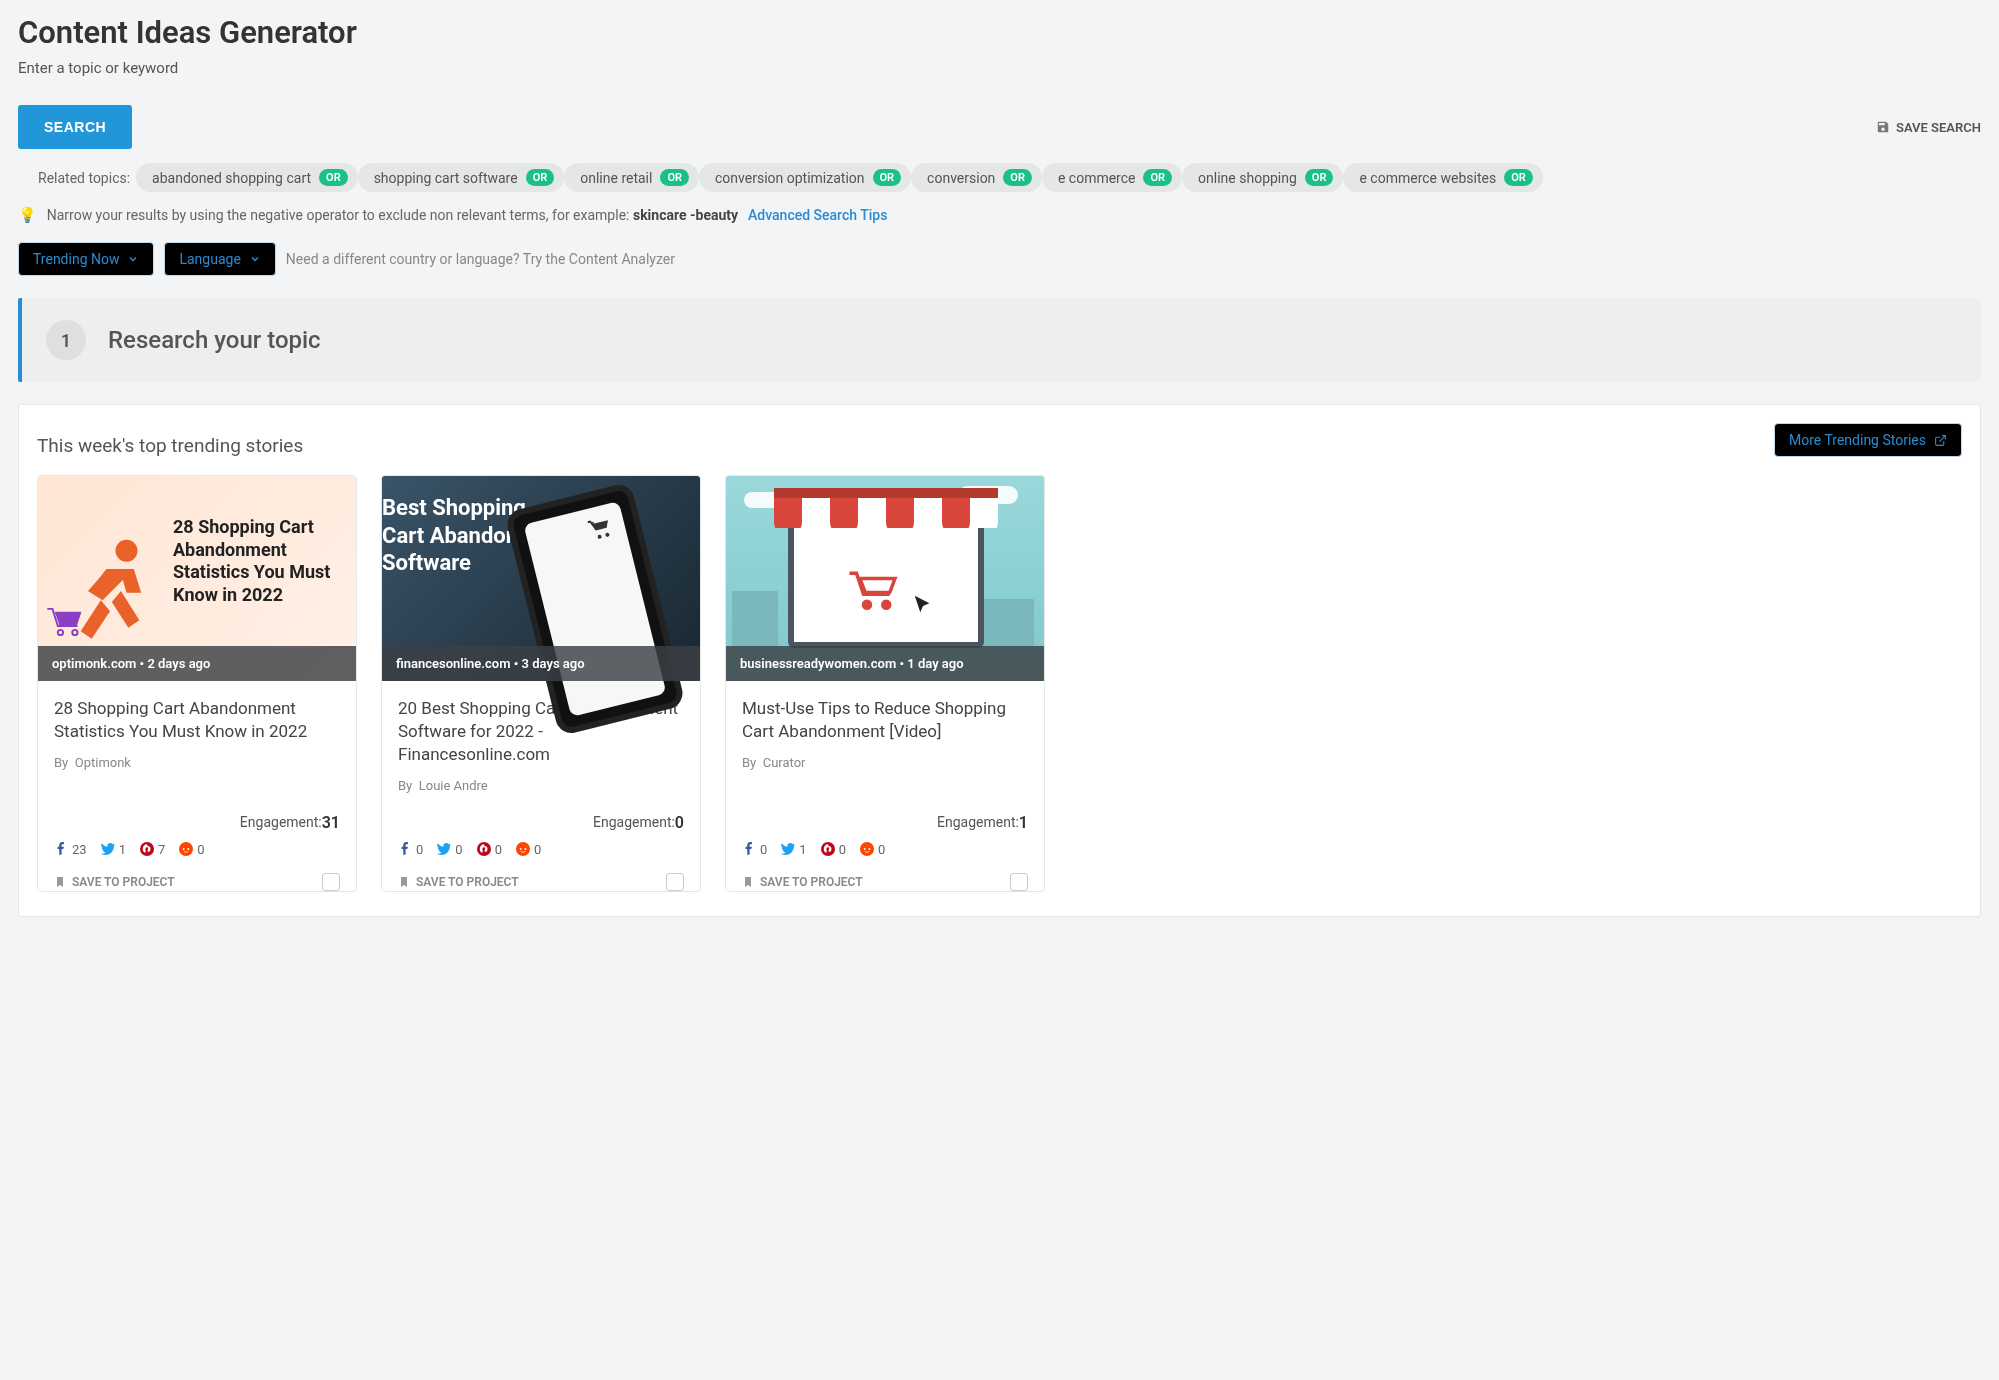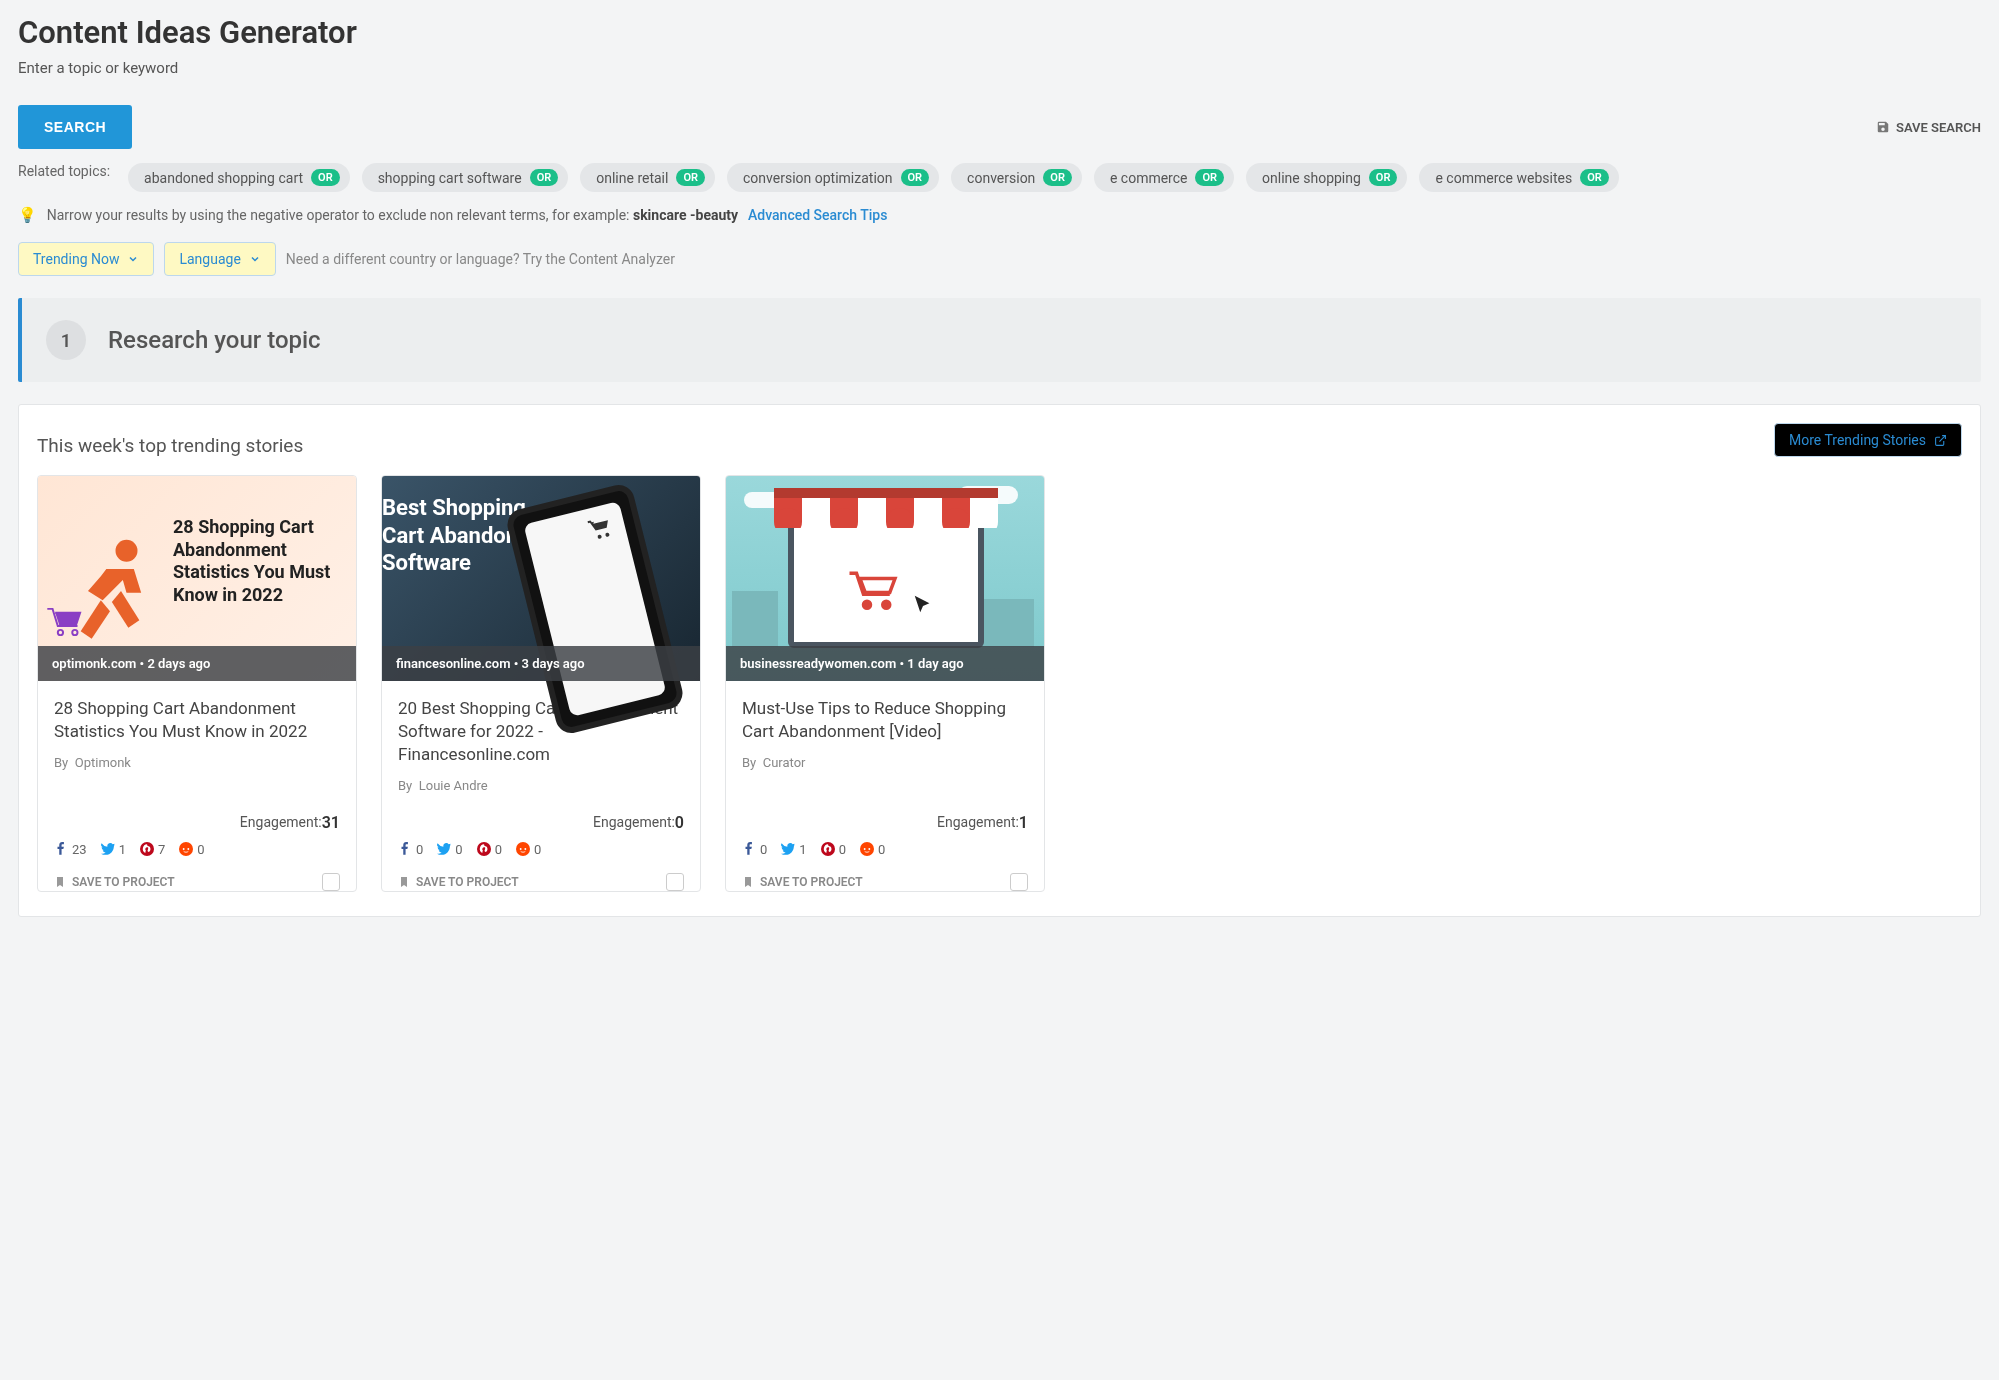--- a/index.html
+++ b/index.html
@@ -31,42 +31,42 @@
   .btn-search {
     background: #2196d8; color: #fff; border: none;
     height: 44px; padding: 0 26px; border-radius: 3px;
     font-size: 14px; font-weight: 600; letter-spacing: .5px;
     cursor: pointer;
   }
   .save-search {
     margin-left: auto; display: flex; align-items: center; gap: 6px;
     color: #555; font-size: 13px; font-weight: 600; cursor: pointer;
   }
-  .related-row { display: flex; flex-wrap: wrap; gap: 12px; margin-bottom: 10px; }
+  .related-row { display: flex; flex-wrap: wrap; align-items: center; margin-bottom: 10px; margin-left: 20px; }
   .related-label { font-size: 14px; color: #666; margin-right: 6px; }
   .chip {
     display: inline-flex; align-items: center; gap: 8px;
     background: #e4e6e8; border-radius: 18px;
     padding: 6px 10px 6px 16px; font-size: 14px; color: #555;
     cursor: pointer;
   }
   .or-badge {
     background: #1bbf89; color: #fff; font-size: 11px; font-weight: 600;
     border-radius: 10px; padding: 2px 7px;
   }
   .tip-row {
     display: flex; align-items: center; gap: 10px;
     font-size: 14px; color: #666; margin: 14px 0 18px 0;
   }
   .tip-row b { color: #444; }
   .tip-row a { color: #2a8bd2; text-decoration: none; font-weight: 500; }
   .filter-row { display: flex; align-items: center; gap: 10px; margin-bottom: 22px; }
   .filter-btn {
     display: inline-flex; align-items: center; gap: 8px;
-    background: #fef9c3; border: 1px solid #bcd7ed; color: #2a8bd2;
+    background: #000000; border: 1px solid #bcd7ed; color: #2a8bd2;
     border-radius: 4px; padding: 8px 14px; font-size: 14px; cursor: pointer;
   }
   .filter-hint { color: #888; font-size: 14px; margin-left: 0; }
   .section-header {
     display: flex; align-items: center; gap: 22px;
     background: #eceeef; border-left: 4px solid #2a8bd2;
     padding: 22px 24px; border-radius: 2px; margin-bottom: 22px;
   }
   .step-num {
     width: 40px; height: 40px; border-radius: 50%;

